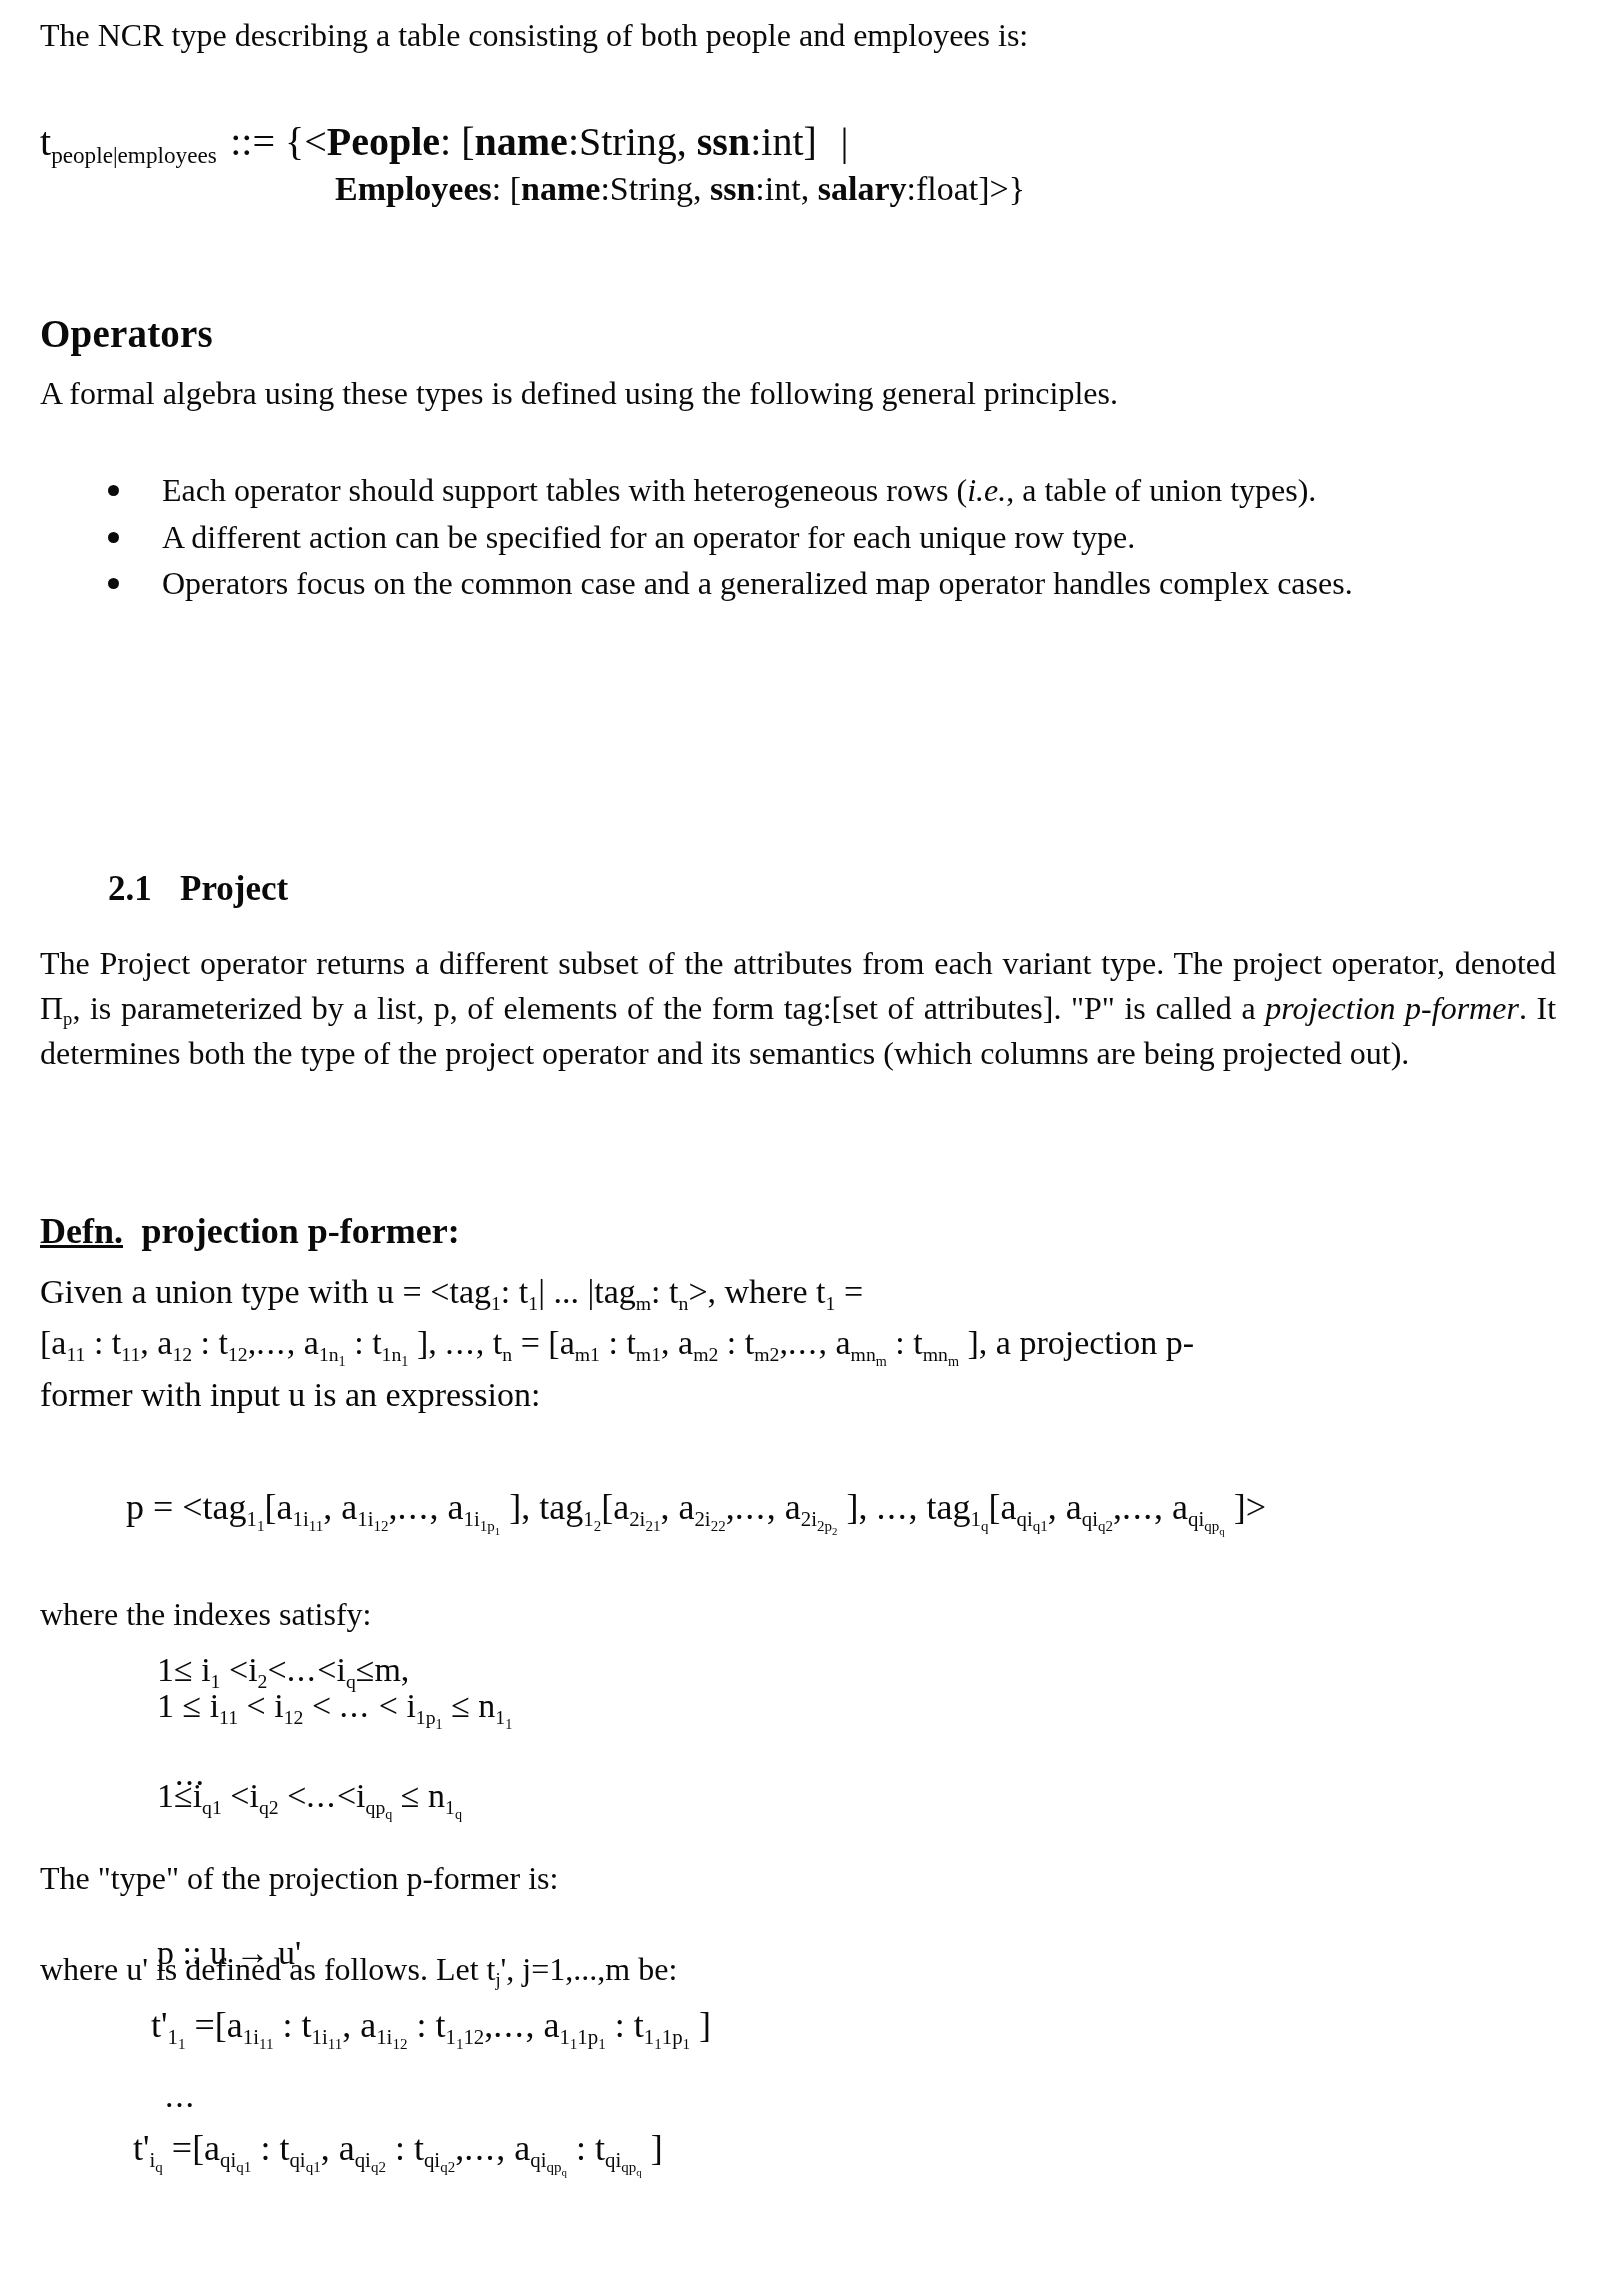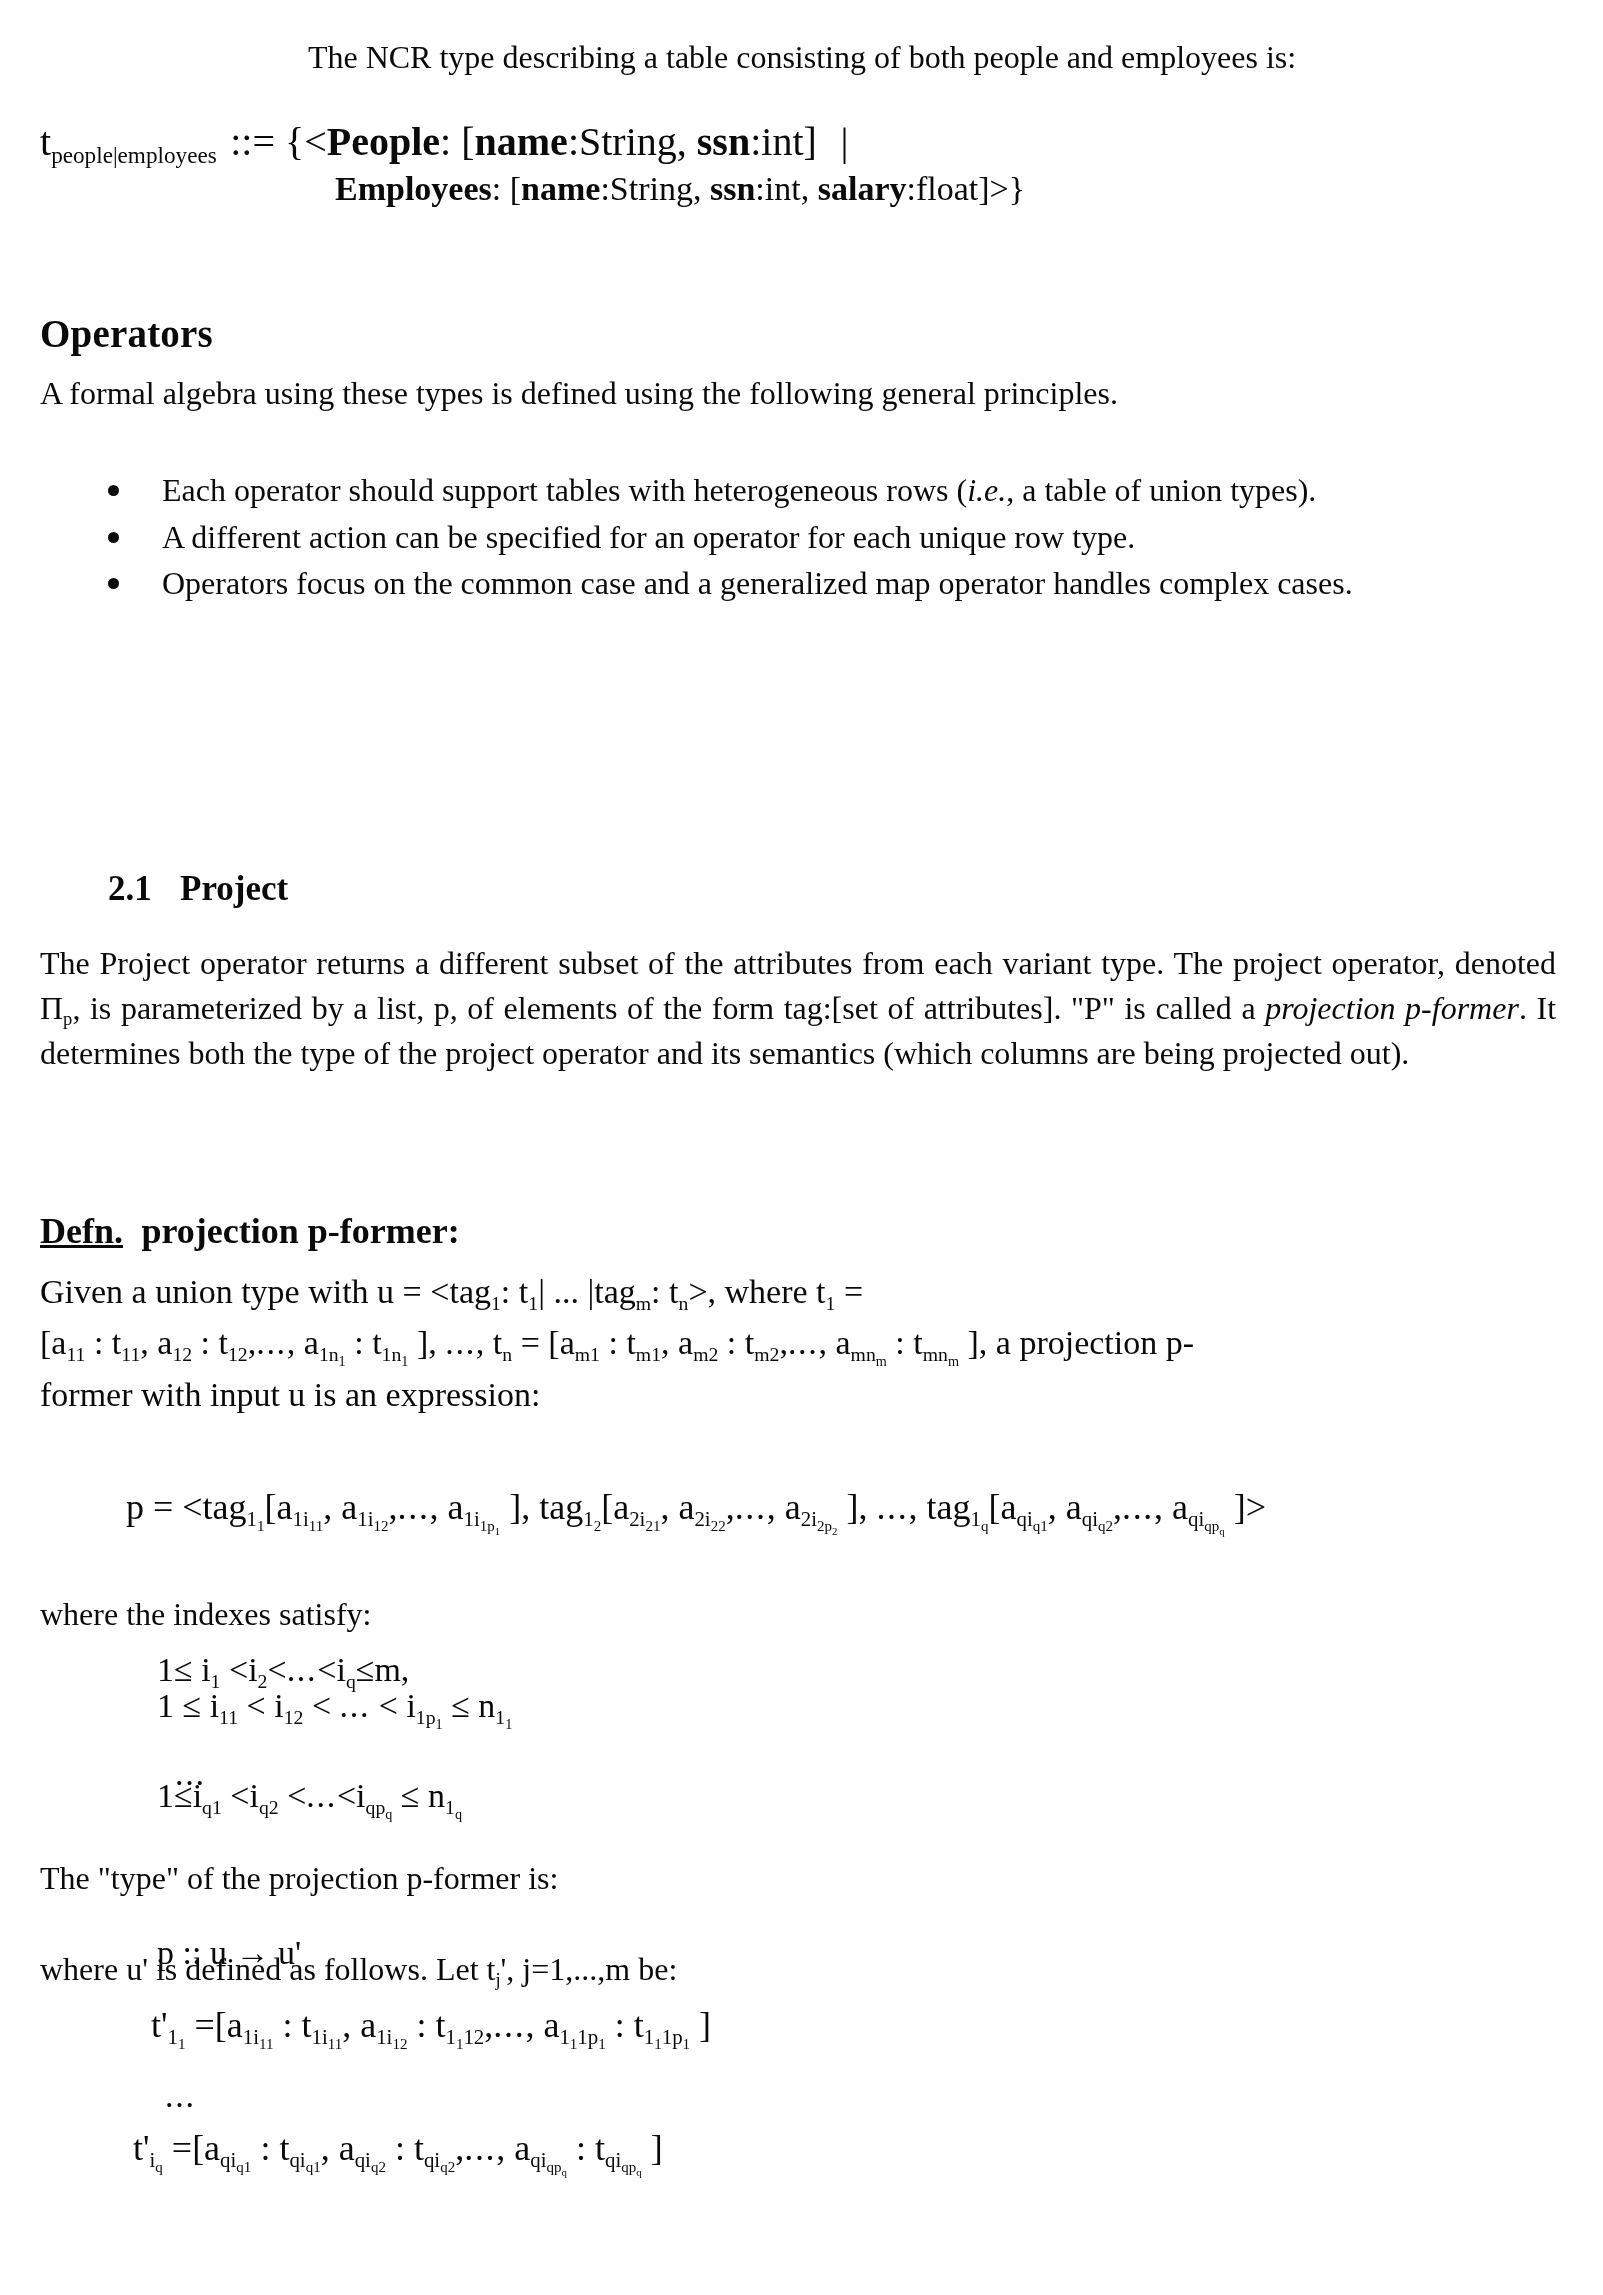--- a/index.html
+++ b/index.html
@@ -98,21 +98,21 @@
   .math-lg {
     font-size: 36px;
   }
   .ellip { letter-spacing: 1.7px; }
 </style>
 </head>
 <body>
 
 <div class="page">
 
-  <div class="blk body-para" style="left:40px; top:35px; width:1524px;text-align:center;">The NCR type describing a table consisting of both people and employees is:</div>
+  <div class="blk body-para" style="left:40px; top:13px; width:1524px;">The NCR type describing a table consisting of both people and employees is:</div>
 
   <div class="blk" style="left:40px; top:118px; width:1524px;">
 
     <div class="math" style="font-size:40px;">
       <span>t</span><sub>people|employees</sub><span style="display:inline-block;width:13.5px"></span><span>::=</span>
       <span>{&lt;</span><span class="bld">People</span><span>: [</span><span class="bld">name</span>:<span>String</span>,
       <span class="bld">ssn</span>:<span>int</span><span>]</span>
       <span style="display:inline-block;width:13.5px"></span><span>|</span>
     </div>
 

